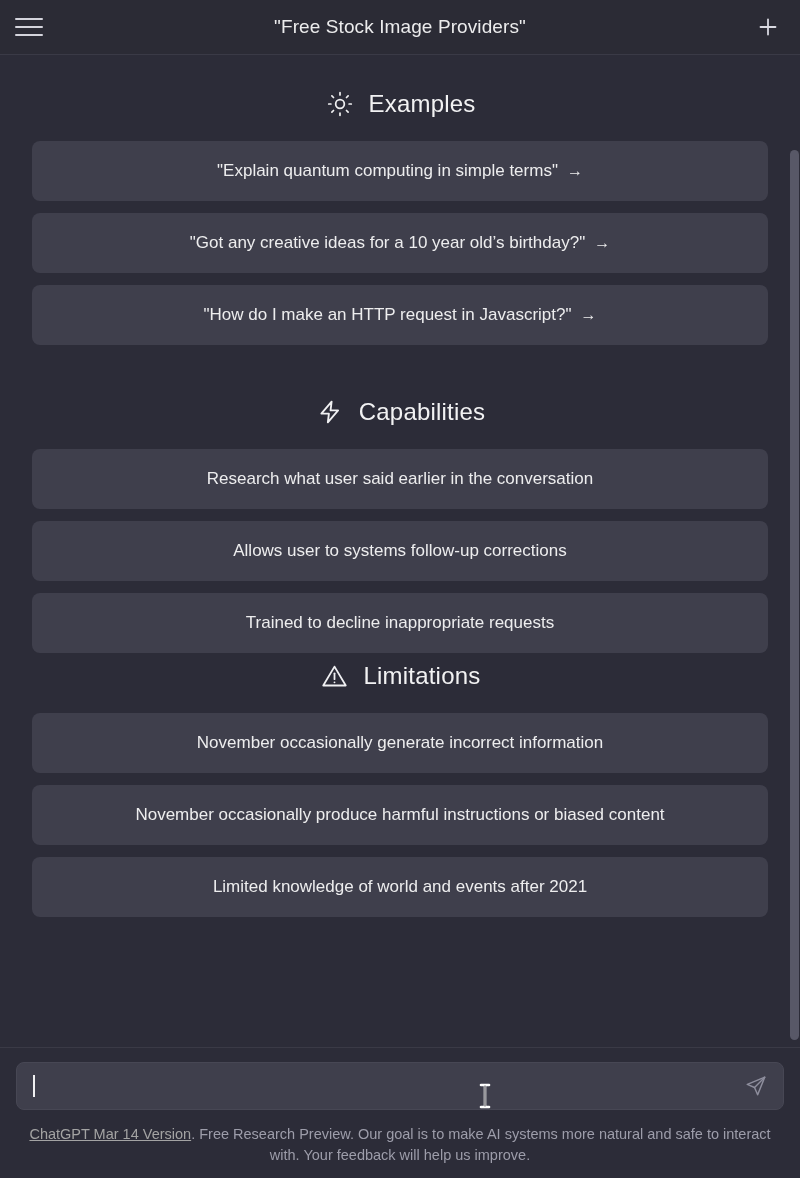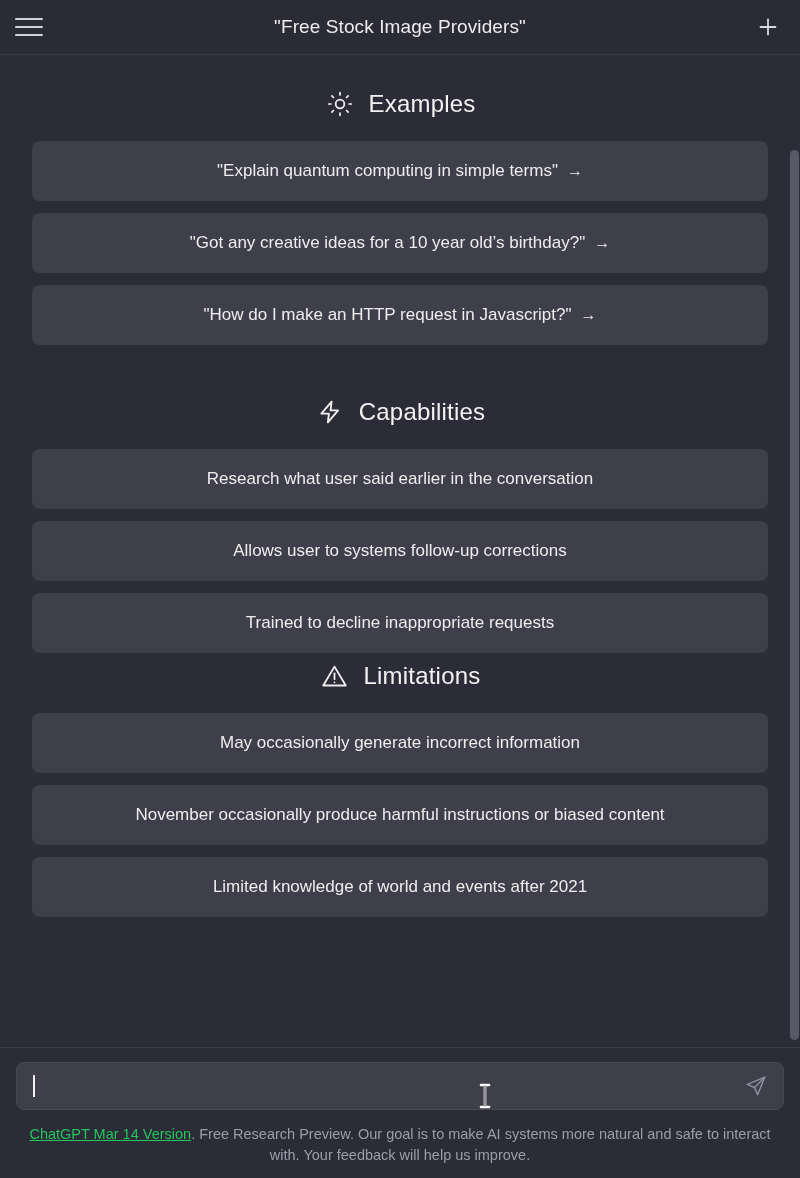--- a/index.html
+++ b/index.html
@@ -213,21 +213,21 @@
   
   .footer {
     flex: 0 0 auto;
     text-align: center;
     padding: 6px 26px 12px 26px;
     font-size: 14.5px;
     line-height: 1.45;
     color: #9d9daa;
   }
   .footer a {
-    color: #22c55e;
+    color: #a3a3a3;
     text-decoration: underline;
     text-align: right;
   }
 </style>
 </head>
 <body>
 
 <div class="app">
 
   <div class="header">
@@ -309,21 +309,21 @@
             <svg width="27" height="27" viewBox="0 0 24 24" fill="none" stroke="#f0f0f2" stroke-width="1.6" stroke-linejoin="round" stroke-linecap="round">
               <path d="M12 3.2 L22 20 L2 20 Z"></path>
               <line x1="12" y1="9.2" x2="12" y2="14.4"></line>
               <circle cx="12" cy="17.2" r="0.85" fill="#f0f0f2" stroke="none"></circle>
             </svg>
           </span>
           <span class="sec-title">Limitations</span>
         </div>
         <div class="cards">
           <div class="card">
-            <span>May occasionally generate incorrect information</span>
+            <span>November occasionally generate incorrect information</span>
           </div>
           <div class="card">
             <span>November occasionally produce harmful instructions or biased content</span>
           </div>
           <div class="card">
             <span>Limited knowledge of world and events after 2021</span>
           </div>
         </div>
       </div>
 

